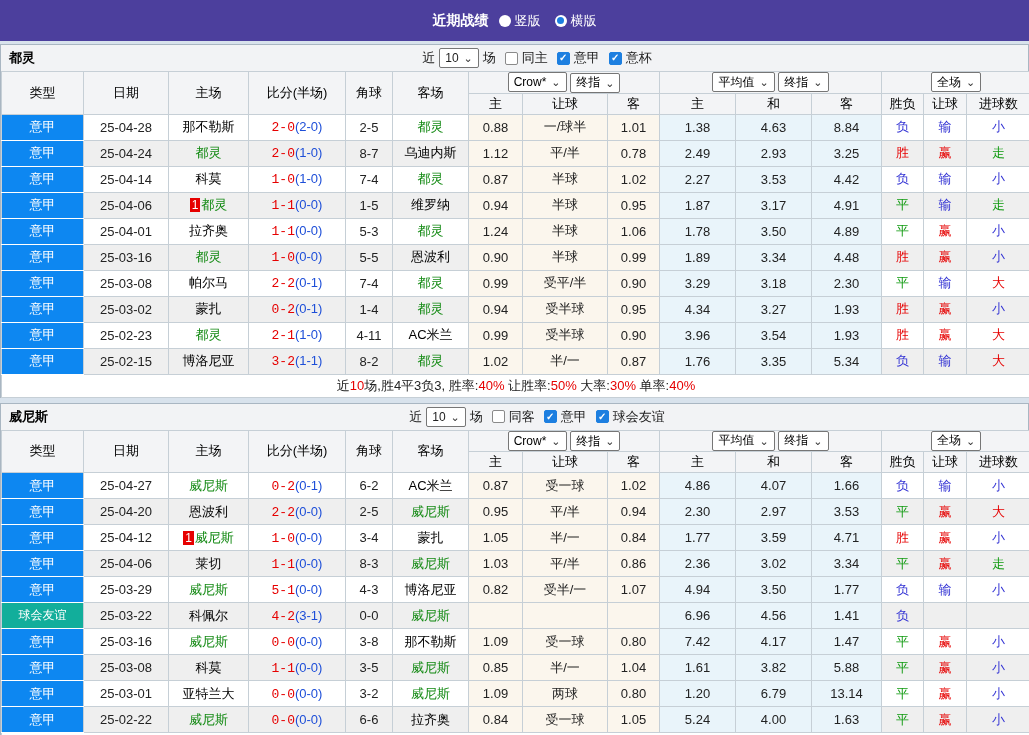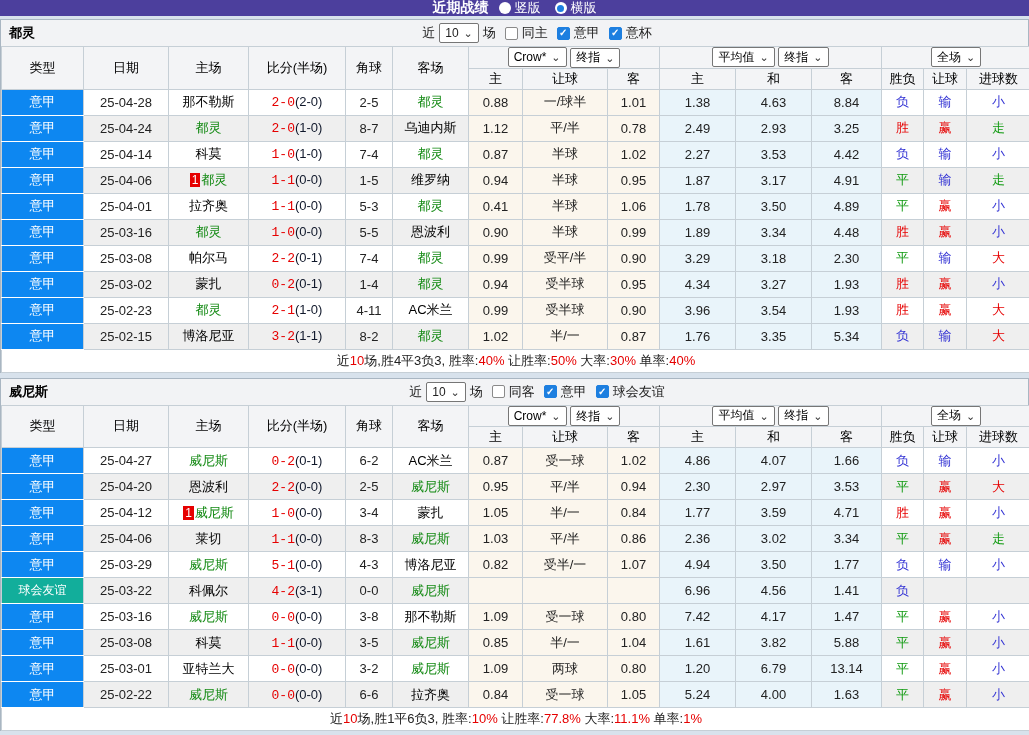--- a/index.html
+++ b/index.html
@@ -4,21 +4,21 @@
 <style>
   * { box-sizing: border-box; margin: 0; padding: 0; }
   body {
     width: 1029px; height: 735px; overflow: hidden;
     background: #d8e2ec;
     font-family: "Liberation Sans", sans-serif;
     font-size: 13px; color: #222;
   }
   
   .titlebar {
-    height: 16px; background: #4c3f9d; color: #fff;
+    height: 41px; background: #4c3f9d; color: #fff;
     display: flex; align-items: center; justify-content: center; gap: 10px;
   }
   .titlebar .ttl { font-weight: bold; font-size: 14px; }
   .radio-group { display: flex; align-items: center; gap: 14px; font-size: 13px; }
   .radio-item { display: inline-flex; align-items: center; gap: 4px; cursor: pointer; }
   .radio {
     width: 12px; height: 12px; border-radius: 50%; background: #fff;
     display: inline-flex; align-items: center; justify-content: center;
   }
   .radio.on::after { content: ""; width: 7px; height: 7px; border-radius: 50%; background: #1d7fe0; }
@@ -68,21 +68,21 @@
   .type-blue { background: #0d87f1 !important; }
   .type-teal { background: #12ae9b !important; font-size: 12px; }
   .tname { color: #000; }
   .tname.focus { color: #148a14; }
   .badge {
     display: inline-block; background: #e60000; color: #fff;
     padding: 0 2px; margin-right: 1px; font-size: 12px; line-height: 14px;
   }
   .badge:empty { display: none; }
   .ft { color: #e60000; font-family: Liberation Mono, monospace; }
-  .ht { color: #0f172a; margin-top: 17px; }
+  .ht { color: #1d4ed8; margin-top: 17px; }
   .t-red { color: #e60000; }
   .t-blue { color: #3434d4; }
   .t-green { color: #0f9a0f; }
   tr.summary { height: 23px; }
   tr.summary td { background: #fff !important; text-align: center; font-size: 13px; }
   tr.summary .red { color: #e60000; }
 </style>
 </head>
 <body>
 
@@ -262,21 +262,21 @@
     <td class="t-green">走</td>
   </tr>
 
   <tr>
     <td class="c-type type-blue">意甲</td>
     <td>25-04-01</td>
     <td><span class="tname">拉齐奥</span></td>
     <td><span class="ft">1-1</span><span class="ht">(0-0)</span></td>
     <td>5-3</td>
     <td><span class="tname focus">都灵</span></td>
-    <td class="crow">0.41</td>
+    <td class="crow">1.24</td>
     <td class="crow">半球</td>
     <td class="crow">1.06</td>
     <td class="avg">1.78</td>
     <td class="avg">3.50</td>
     <td class="avg">4.89</td>
     <td class="t-green">平</td>
     <td class="t-red">赢</td>
     <td class="t-blue">小</td>
   </tr>
 

